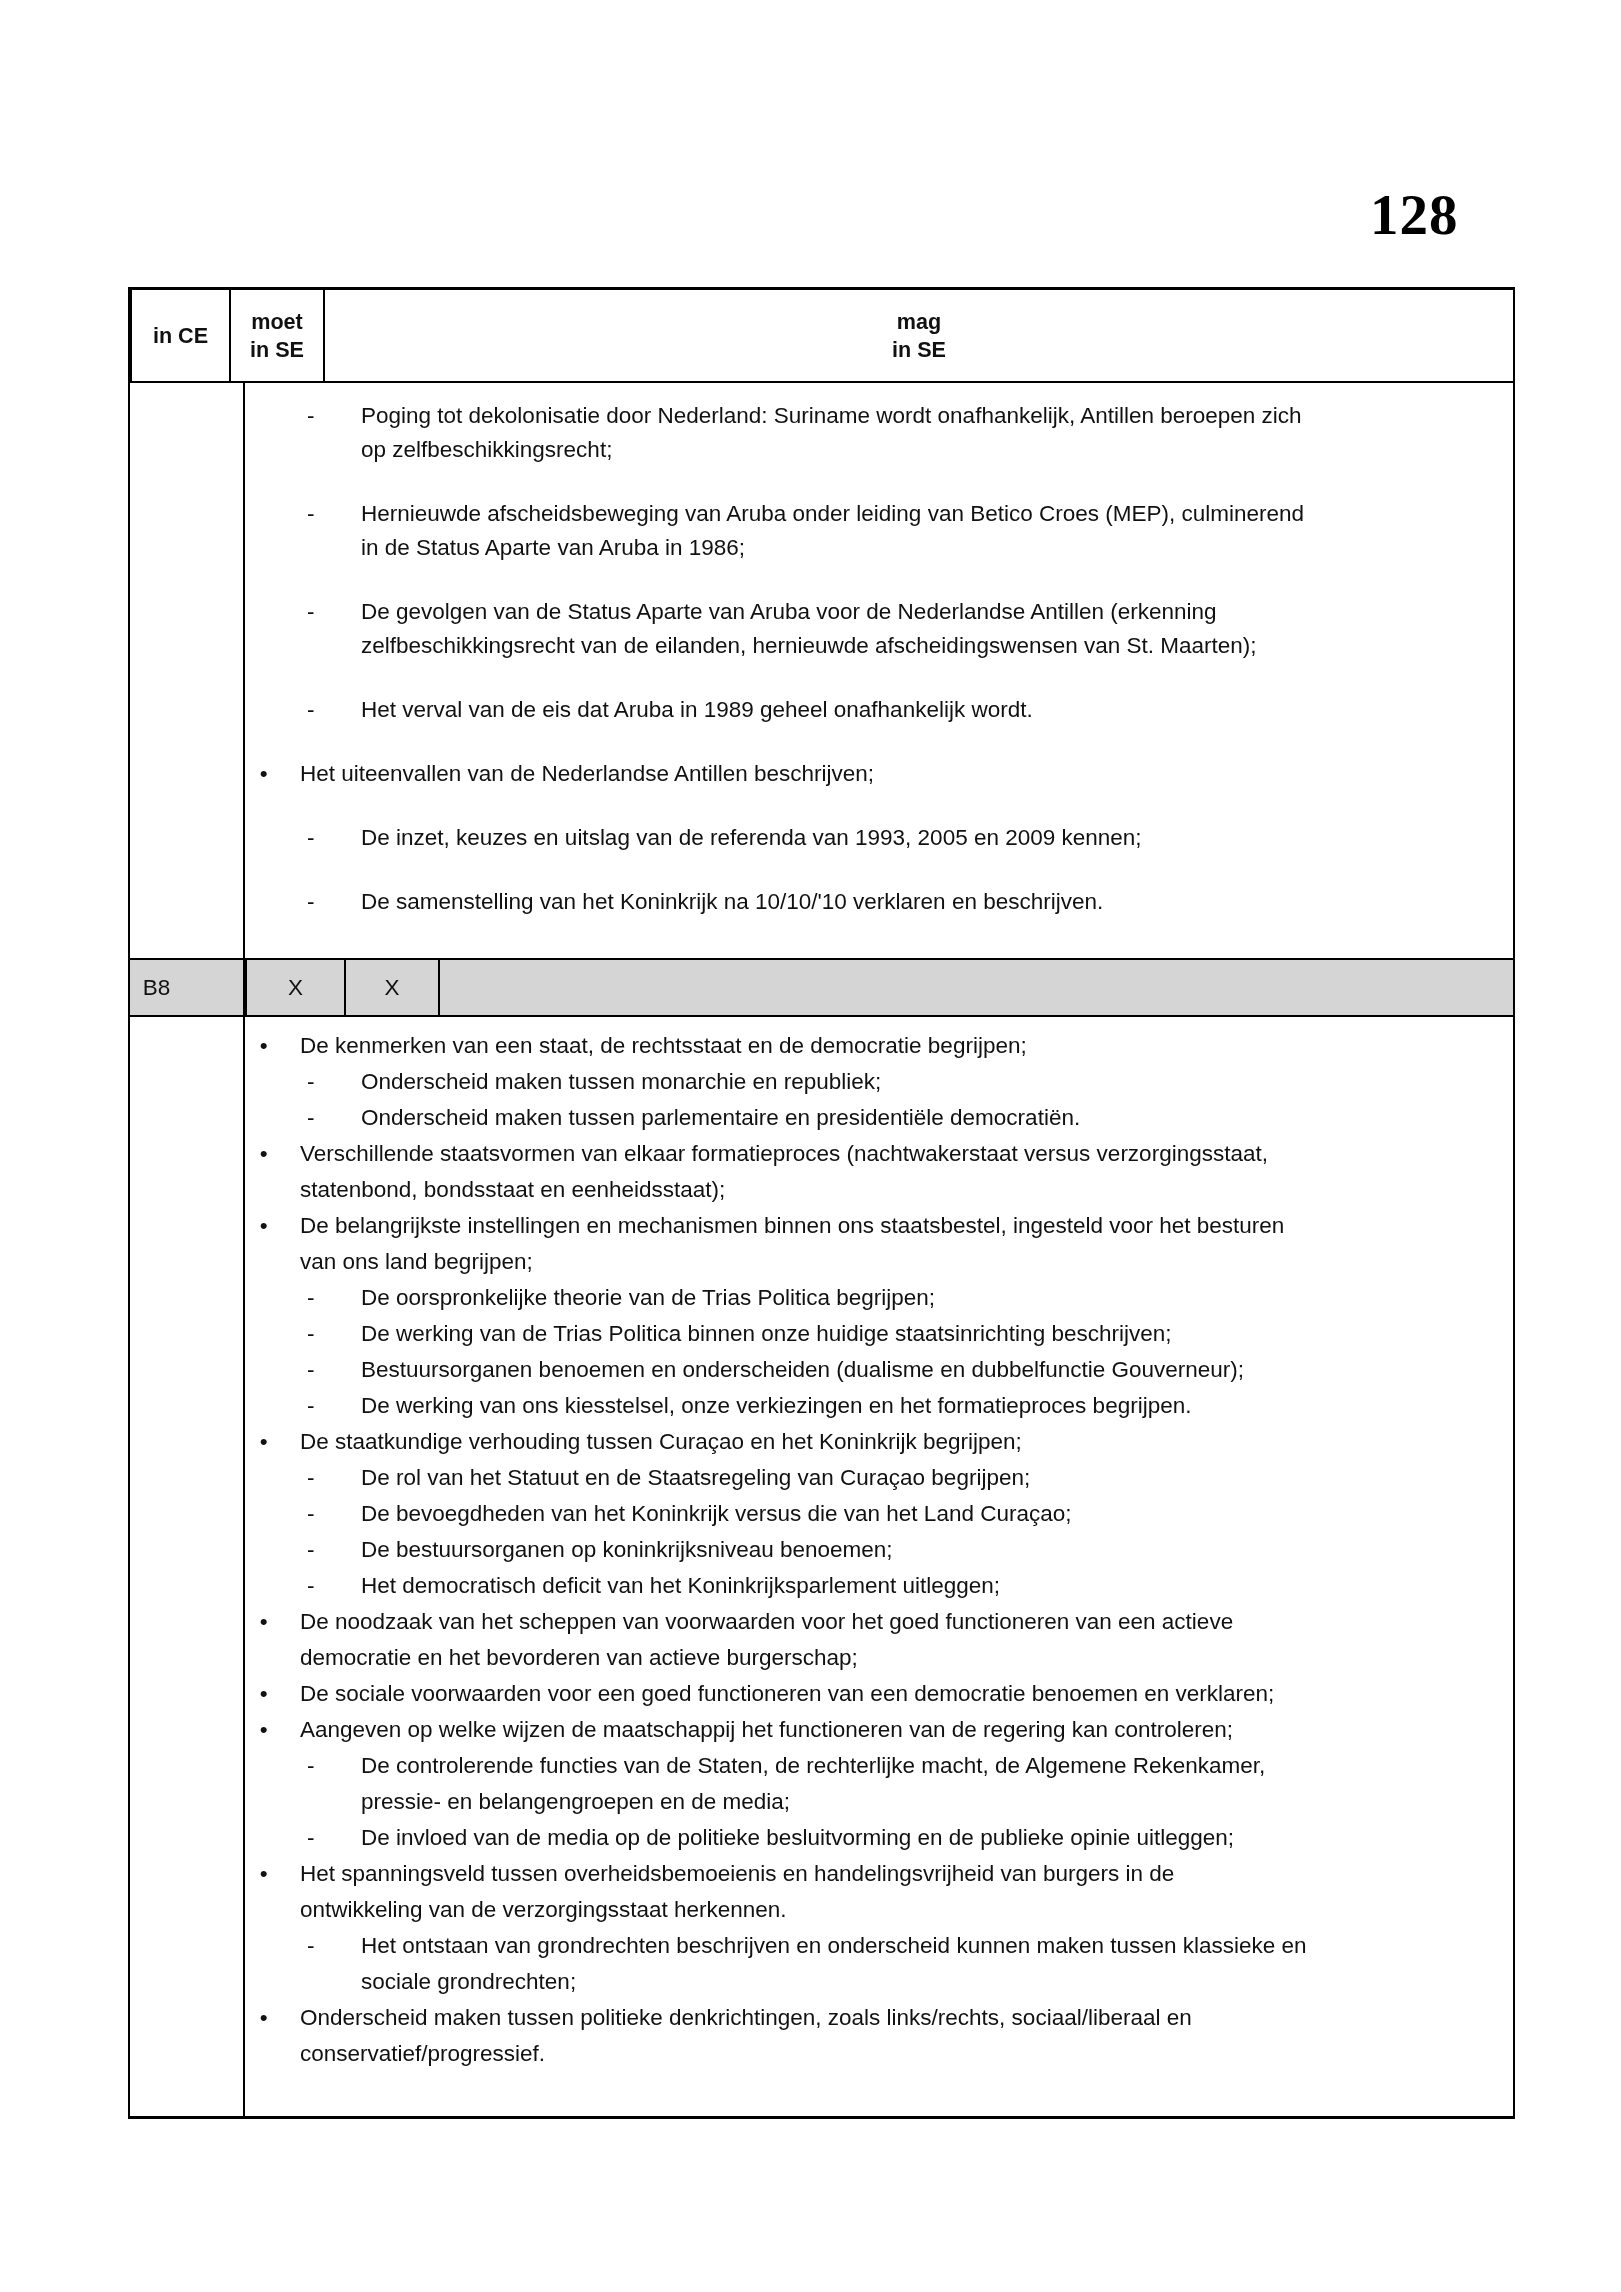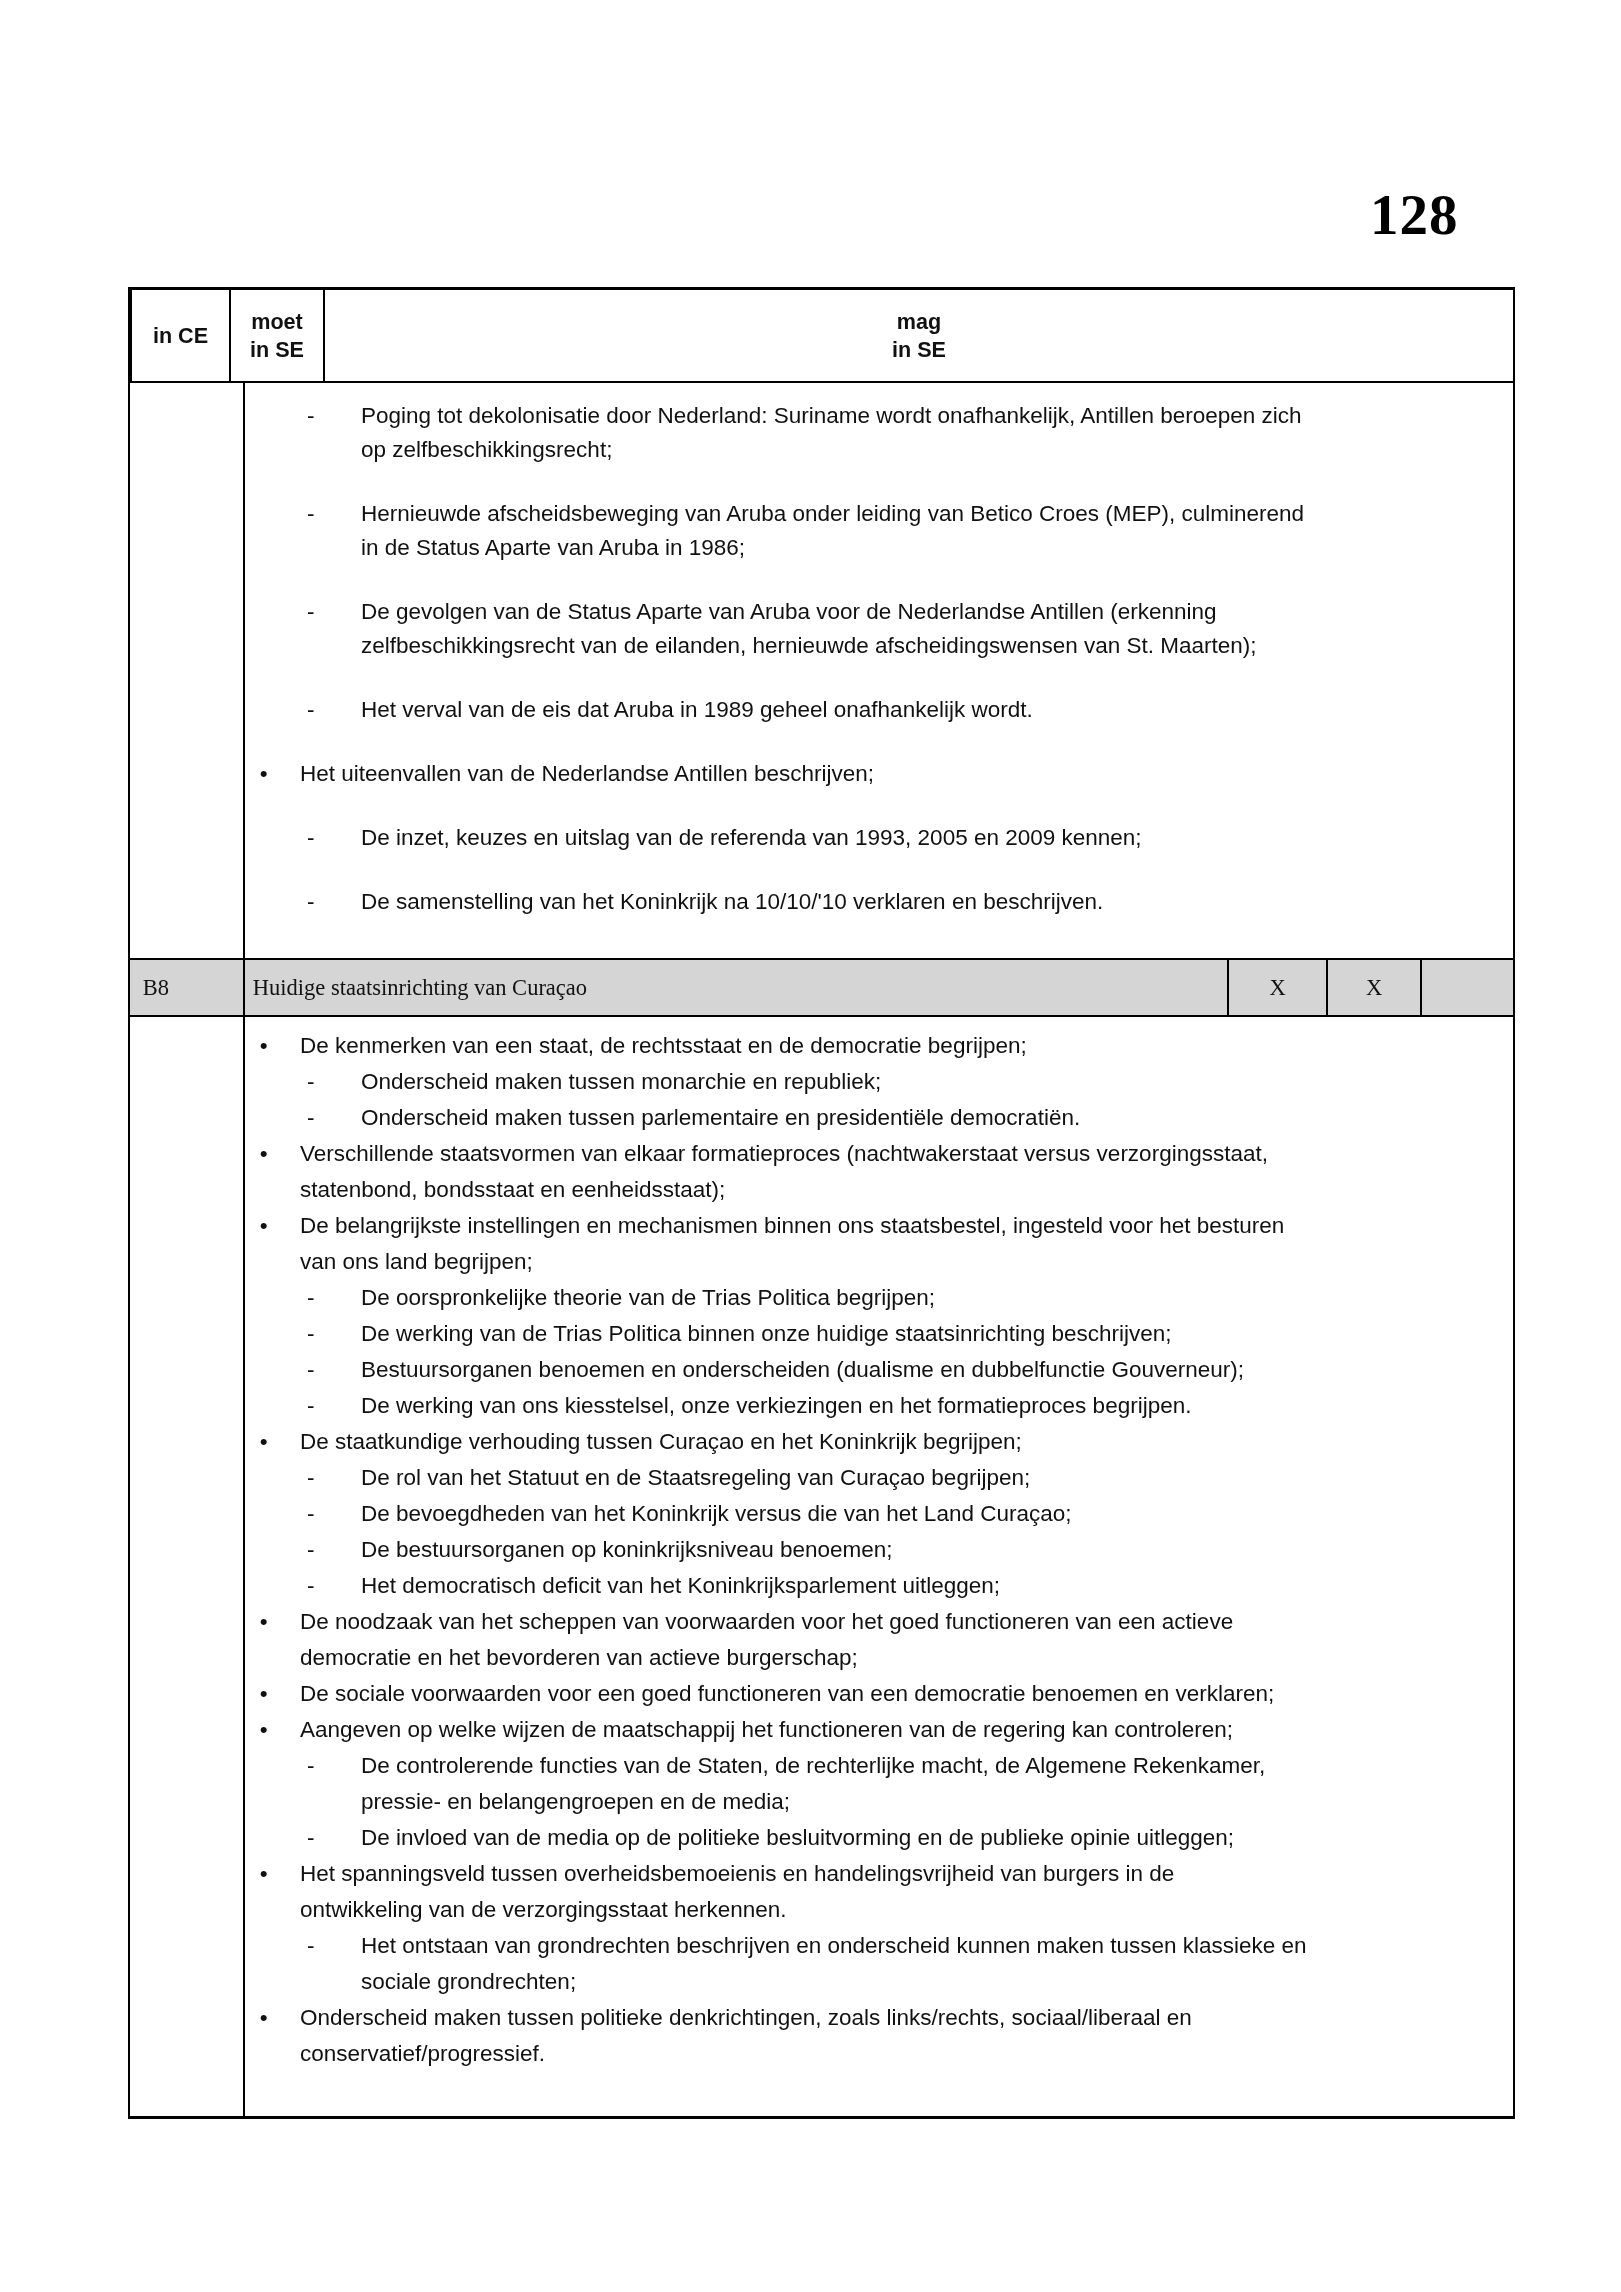--- a/index.html
+++ b/index.html
@@ -44,21 +44,20 @@
 
   .row1 { height:575px; }
   .row1 .c-body { padding-top:15.7px; }
   .row1 .item { margin-bottom:30px; }
 
   
   .b8row {
     height:59px; background:#d5d5d5;
     border-top:2.9px solid #000; border-bottom:2.9px solid #000;
     font-size:22.5px;
-    font-family:Liberation Serif, serif;
   }
   .b8row .c-code { display:flex; align-items:center; padding-left:12.7px; }
   .b8row .c-title { width:982px; display:flex; align-items:center; padding-left:7.8px; }
   .b8row .c-x { display:flex; align-items:center; justify-content:center; border-left:2px solid #000; }
   .b8row .x-ce { width:99px; } .b8row .x-moet { width:94px; } .b8row .x-mag { flex:1; }
 
   .row2 { height:1099px; }
   .row2 .c-body { padding-top:10.8px; line-height:36px; }
 
   .intro { margin-left:6.9px; }
@@ -119,21 +118,20 @@
         </div>
         <div class="item dash">
           <span class="marker">-</span>
           <span class="txt">De samenstelling van het Koninkrijk na 10/10/'10 verklaren en beschrijven.</span>
         </div>
       </div>
     </div>
 
     <div class="trow b8row">
       <div class="c-code">B8</div>
-      <div class="c-title">Huidige staatsinrichting van Curaçao</div>
       <div class="c-x x-ce">X</div>
       <div class="c-x x-moet">X</div>
       <div class="c-x x-mag"></div>
     </div>
 
     <div class="trow row2">
       <div class="c-code"></div>
       <div class="c-body">
         <div class="item bullet">
           <span class="marker">•</span>

